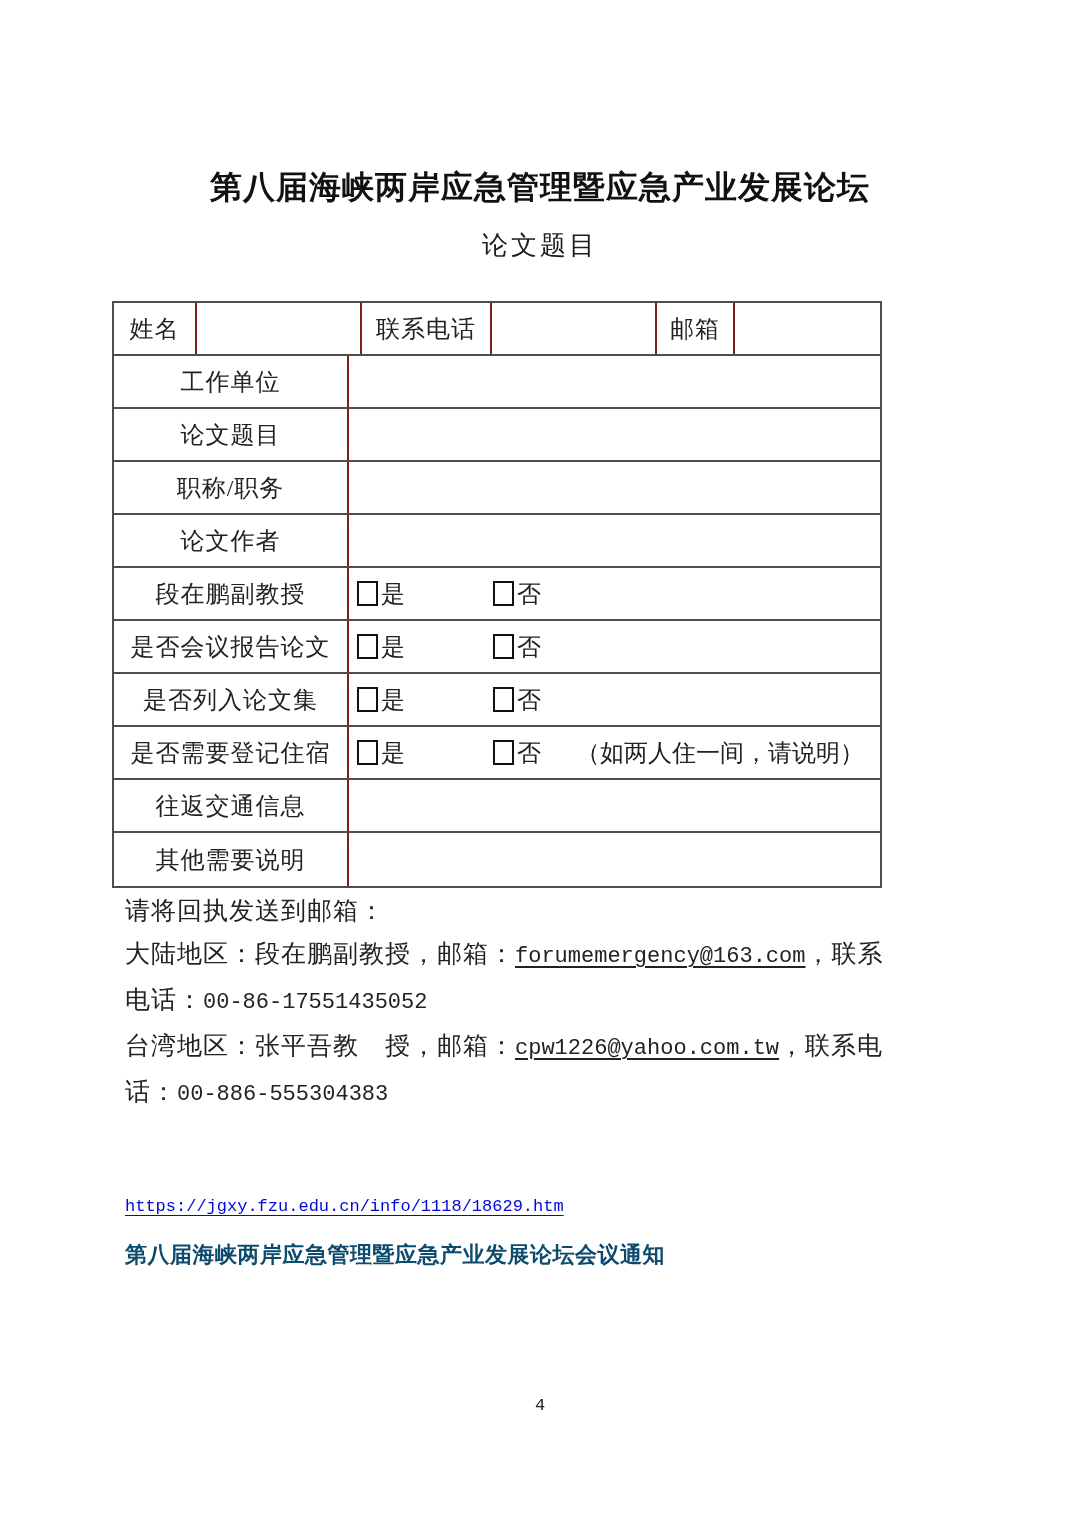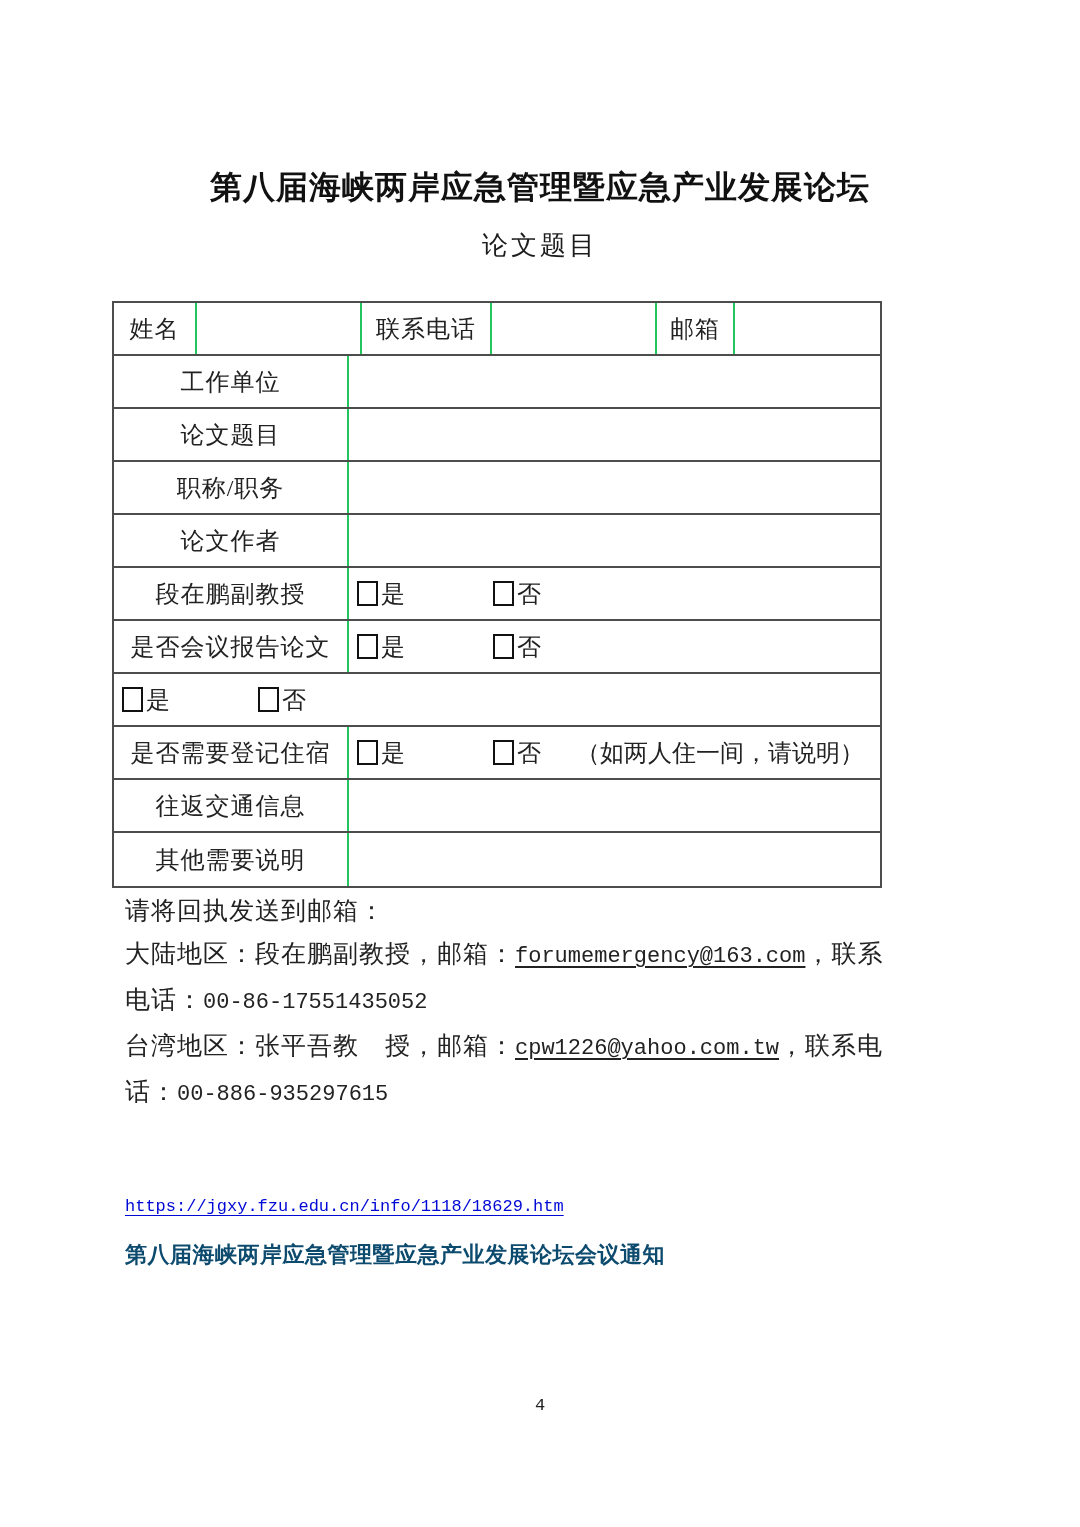--- a/index.html
+++ b/index.html
@@ -17,21 +17,21 @@
     font-size:26px; letter-spacing:3px; color:#1c1c1c;
   }
   
   .tbl {
     position:absolute; left:112px; top:301px; width:770px;
     border:2px solid #4d4d4d; box-sizing:border-box;
   }
   .trow { display:flex; height:53px; border-bottom:2px solid #4d4d4d; box-sizing:border-box; }
   .trow:last-child { border-bottom:none; }
   .tcell {
-    border-right:2px solid #22c55e; box-sizing:border-box;
+    border-right:2px solid #7f1d1d; box-sizing:border-box;
     display:flex; align-items:center; justify-content:center;
     font-size:24px; letter-spacing:1px; color:#222;
   }
   .tcell:last-child { border-right:none; }
   .w83 { flex:0 0 83px; }  .w165 { flex:0 0 165px; } .w130 { flex:0 0 130px; }
   .w78 { flex:0 0 78px; }  .w235 { flex:0 0 235px; } .grow { flex:1 1 auto; }
   .content { justify-content:flex-start; }
   .yesno { justify-content:flex-start; padding-left:8px; }
   .cb {
     display:inline-block; width:21px; height:25px; border:2px solid #111;
@@ -113,20 +113,21 @@
       <div class="tcell w235">是否会议报告论文</div>
       <div class="tcell grow yesno">
         <span class="cb"></span>
         <span>是</span>
         <span class="cb cb2"></span>
         <span>否</span>
       </div>
     </div>
 
     <div class="trow">
+      <div class="tcell w235">是否列入论文集</div>
       <div class="tcell grow yesno">
         <span class="cb"></span>
         <span>是</span>
         <span class="cb cb2"></span>
         <span>否</span>
       </div>
     </div>
 
     <div class="trow">
       <div class="tcell w235">是否需要登记住宿</div>
@@ -158,21 +159,21 @@
     <div>
       <span>大陆地区：段在鹏副教授，邮箱：</span><span class="mono email">forumemergency@163.com</span><span>，联系</span>
     </div>
     <div>
       <span>电话：</span><span class="mono">00-86-17551435052</span>
     </div>
     <div>
       <span>台湾地区：张平吾教　授，邮箱：</span><span class="mono email">cpw1226@yahoo.com.tw</span><span>，联系电</span>
     </div>
     <div>
-      <span>话：</span><span class="mono">00-886-935297615</span>
+      <span>话：</span><span class="mono">00-886-555304383</span>
     </div>
   </div>
 
   <div class="doc-link">https://jgxy.fzu.edu.cn/info/1118/18629.htm</div>
 
   <div class="notice-title">第八届海峡两岸应急管理暨应急产业发展论坛会议通知</div>
 
   <div class="page-number">4</div>
 
 </div>

